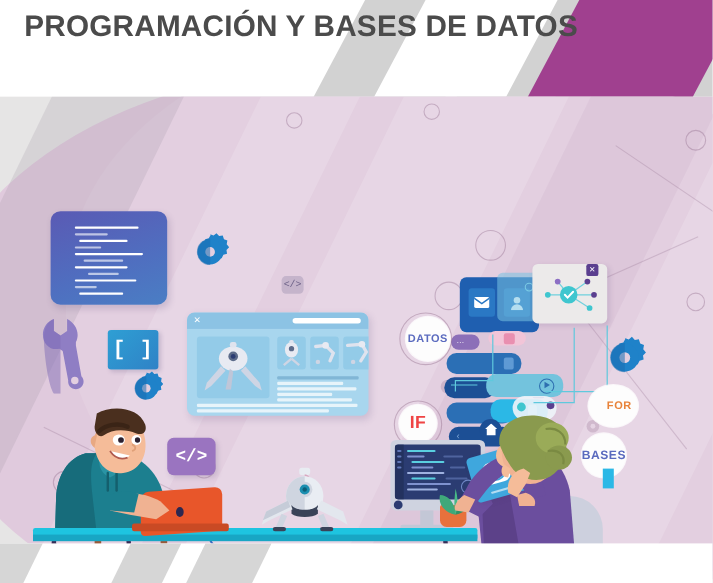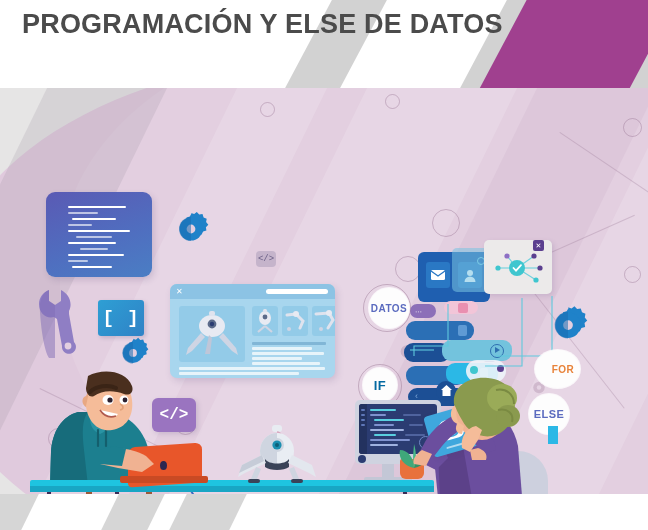--- a/index.html
+++ b/index.html
@@ -108,21 +108,21 @@
 
 <div id="stage">
 
   <div class="header">
     <div class="hdr-diag hdr-d1"></div>
     <div class="hdr-diag hdr-d2"></div>
     <div class="hdr-diag hdr-d3"></div>
     <div class="hdr-white-wedge"></div>
     <div class="hdr-purple"></div>
     <div class="hdr-text">
-      <div class="t-big">PROGRAMACIÓN Y ELSE DE DATOS</div>
+      <div class="t-big">PROGRAMACIÓN Y BASES DE DATOS</div>
     </div>
   </div>
 
   <div class="scene">
 
     <div class="bg-lav"></div>
     <div class="bg-lav2"></div>
 
     <div class="bg-ray" style="left:120px;width:90px;"></div>
     <div class="bg-ray" style="left:250px;width:150px;"></div>
@@ -319,25 +319,25 @@
       <path d="M122 60 L122 128 L85 128" stroke="#5fc9dd" stroke-width="1.1" fill="none"></path>
       <path d="M152 58 L152 118 L96 118" stroke="#5fc9dd" stroke-width="1.1" fill="none"></path>
       <path d="M48 66 L48 108 L14 108 L14 118" stroke="#5fc9dd" stroke-width="1.1" fill="none"></path>
       <path d="M10 112 L34 112" stroke="#5fc9dd" stroke-width="1.1" fill="none"></path>
     </svg>
 
     <div class="ring" style="left:363px;top:196px;width:46px;height:46px;"></div>
     <div class="bubble" style="left:369px;top:200px;width:40px;height:40px;font-size:10px;color:#5b6bbf;">DATOS</div>
 
     <div class="ring" style="left:358px;top:276px;width:42px;height:42px;"></div>
-    <div class="bubble" style="left:363px;top:280px;width:34px;height:34px;font-size:13px;color:#0369a1;">IF</div>
+    <div class="bubble" style="left:363px;top:280px;width:34px;height:34px;font-size:16px;color:#ef4444;">IF</div>
 
     <div class="bubble" style="left:535px;top:262px;width:34px;height:38px;font-size:10px;color:#e8833a;padding-left:11px;">FOR</div>
 
-    <div class="bubble" style="left:529px;top:306px;width:40px;height:40px;font-size:11px;color:#5b6bbf;">ELSE</div>
+    <div class="bubble" style="left:529px;top:306px;width:40px;height:40px;font-size:11px;color:#5b6bbf;">BASES</div>
 
     <div class="codebadge">&lt;/&gt;</div>
     <div style="position:absolute;left:256px;top:163px;width:20px;height:16px;border-radius:4px;background:rgba(120,110,150,.28);
          color:#6b5f86;font-size:9px;display:flex;align-items:center;justify-content:center;font-family:'Liberation Mono',monospace;">&lt;/&gt;</div>
 
     <div class="desk"></div>
     <div class="desk2"></div>
     <div class="leg" style="left:44px;top:403px;width:4px;height:90px;transform:rotate(4deg);"></div>
     <div class="leg" style="left:118px;top:403px;width:4px;height:90px;transform:rotate(-4deg);"></div>
     <div class="leg" style="left:47px;top:420px;width:76px;height:3px;transform:rotate(22deg);"></div>

